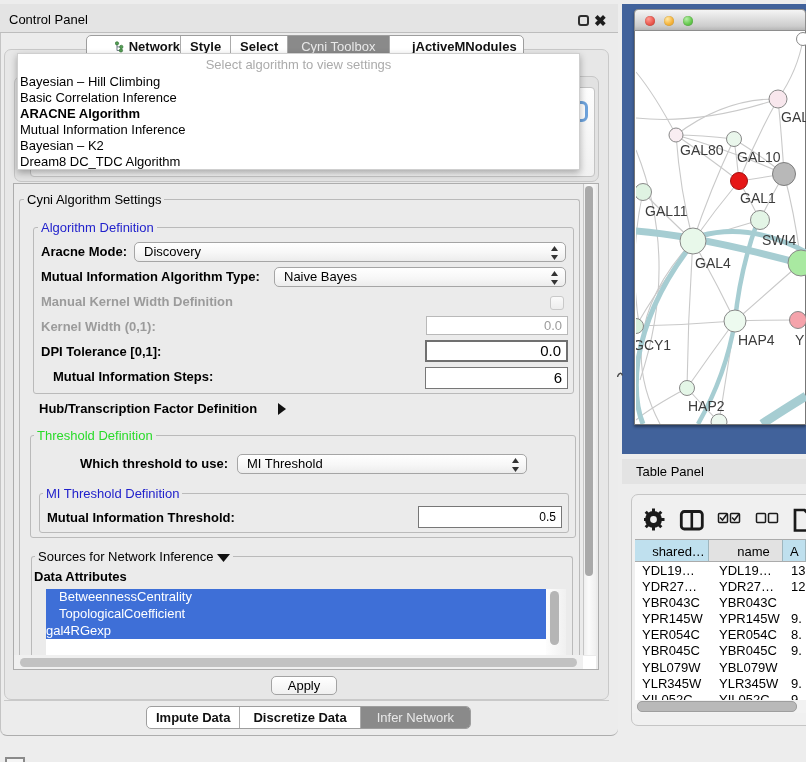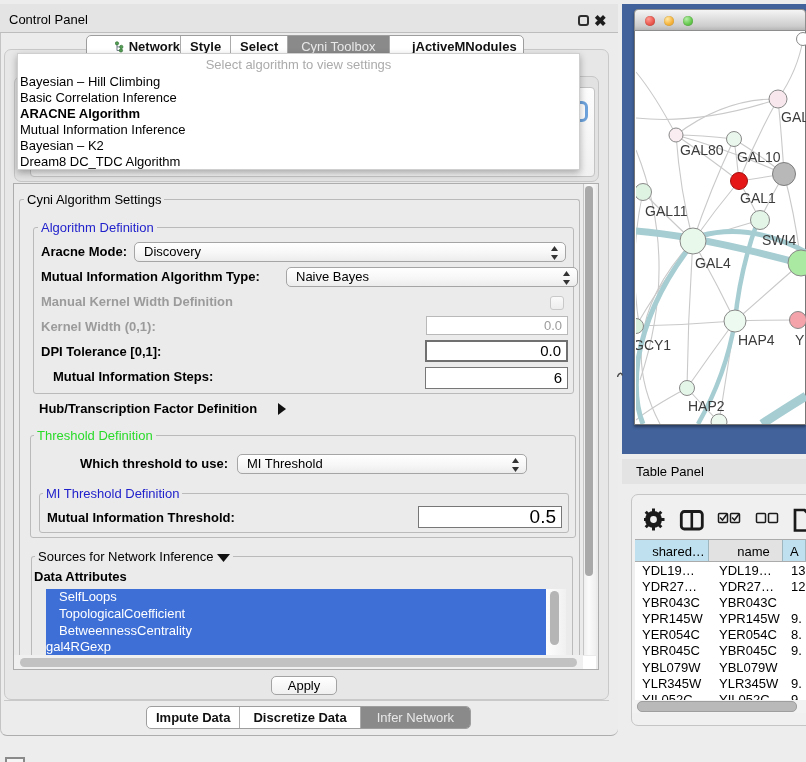--- a/index.html
+++ b/index.html
@@ -62,21 +62,21 @@
   <div class="cap blue" style="left:38px; top:220px;">Algorithm Definition</div>
 
   <div class="lbl b" style="left:41px; top:244px;">Aracne Mode:</div>
   <div class="combo" style="left:134px; top:242px; width:432px;">Discovery
     <svg width="9" height="14" viewBox="0 0 9 14">
         <path d="M4.5 0 L8 5 H1 Z" fill="#333"></path>
         <path d="M4.5 14 L8 9 H1 Z" fill="#333"></path>
       </svg>
   </div>
   <div class="lbl b" style="left:41px; top:269px;">Mutual Information Algorithm Type:</div>
-  <div class="combo" style="left:286px; top:267px; width:292px;">Naive Bayes
+  <div class="combo" style="left:274px; top:267px; width:292px;">Naive Bayes
     <svg width="9" height="14" viewBox="0 0 9 14">
         <path d="M4.5 0 L8 5 H1 Z" fill="#333"></path>
         <path d="M4.5 14 L8 9 H1 Z" fill="#333"></path>
       </svg>
   </div>
   <div class="lbl b gray" style="left:41px; top:294px;">Manual Kernel Width Definition</div>
   <div class="abs" style="left:550px; top:296px; width:14px; height:14px;
     background:linear-gradient(#FAFAFA,#EDEDED); border:1px solid #C9C9C9; border-radius:3px;"></div>
   <div class="lbl b gray" style="left:41px; top:319px;">Kernel Width (0,1):</div>
   <div class="field gray" style="left:426px; top:316px; width:142px; height:19px; border:1px solid #B9B9B9; line-height:17px;">0.0</div>
@@ -94,31 +94,30 @@
   <div class="lbl b" style="left:80px; top:456px;">Which threshold to use:</div>
   <div class="combo" style="left:237px; top:454px; width:290px;">MI Threshold
     <svg width="9" height="14" viewBox="0 0 9 14">
         <path d="M4.5 0 L8 5 H1 Z" fill="#333"></path>
         <path d="M4.5 14 L8 9 H1 Z" fill="#333"></path>
       </svg>
   </div>
   <div class="grp" style="left:39px; top:493px; width:530px; height:40px;"></div>
   <div class="cap blue" style="left:43px; top:486px;">MI Threshold Definition</div>
   <div class="lbl b" style="left:47px; top:510px;">Mutual Information Threshold:</div>
-  <div class="field" style="left:418px; top:506px; width:144px; height:22px; border:1px solid #777; line-height:20px; font-size:19px;">0.5</div>
+  <div class="field" style="left:418px; top:506px; width:144px; height:22px; border:1px solid #777; line-height:20px; font-size:12px;">0.5</div>
 
   <div class="grp" style="left:31px; top:556px; width:542px; height:100px; border-bottom:none; border-radius:3px 3px 0 0;"></div>
   <div class="cap" style="left:35px; top:549px;">Sources for Network Inference <svg width="13" height="9" viewBox="0 0 13 9" style="vertical-align:-1px;">
         <path d="M0 1 L13 1 L6.5 9 Z" fill="#111"></path>
       </svg></div>
   <div class="lbl b" style="left:34px; top:569px;">Data Attributes</div>
   <div class="abs" style="left:46px; top:589px; width:500px; height:67px; background:#fff;">
-    <div style="height:16.75px; line-height:16.5px; background:#3E6FD7; color:#fff; padding-left:13px;">SelfLoops</div>
+    <div style="height:16.75px; line-height:16.5px; background:#3E6FD7; color:#fff; padding-left:13px;">BetweennessCentrality</div>
     <div style="height:16.75px; line-height:16.5px; background:#3E6FD7; color:#fff; padding-left:13px;">TopologicalCoefficient</div>
-    <div style="height:16.75px; line-height:16.5px; background:#3E6FD7; color:#fff; padding-left:13px;">BetweennessCentrality</div>
     <div style="height:16.75px; line-height:16.5px; background:#3E6FD7; color:#fff; ">gal4RGexp</div>
   </div>
   <div class="abs" style="left:546px; top:589px; width:20px; height:67px; background:linear-gradient(90deg,#FDFDFD,#F0F0F0);"></div>
   <div class="abs" style="left:550px; top:591px; width:9px; height:54px; background:#B5B5B5; border-radius:5px;"></div>
 
   <div class="abs" style="left:14px; top:655px; width:569px; height:14px; background:#F0F0F0;"></div>
   <div class="abs" style="left:20px; top:658px; width:557px; height:9px; background:#C2C2C2; border-radius:5px;"></div>
   <div class="abs" style="left:583px; top:656px; width:13px; height:13px; background:#fff;"></div>
 
   <div class="abs" style="left:271px; top:676px; width:66px; height:19px; background:linear-gradient(#FFFFFF,#F0F0F0);

